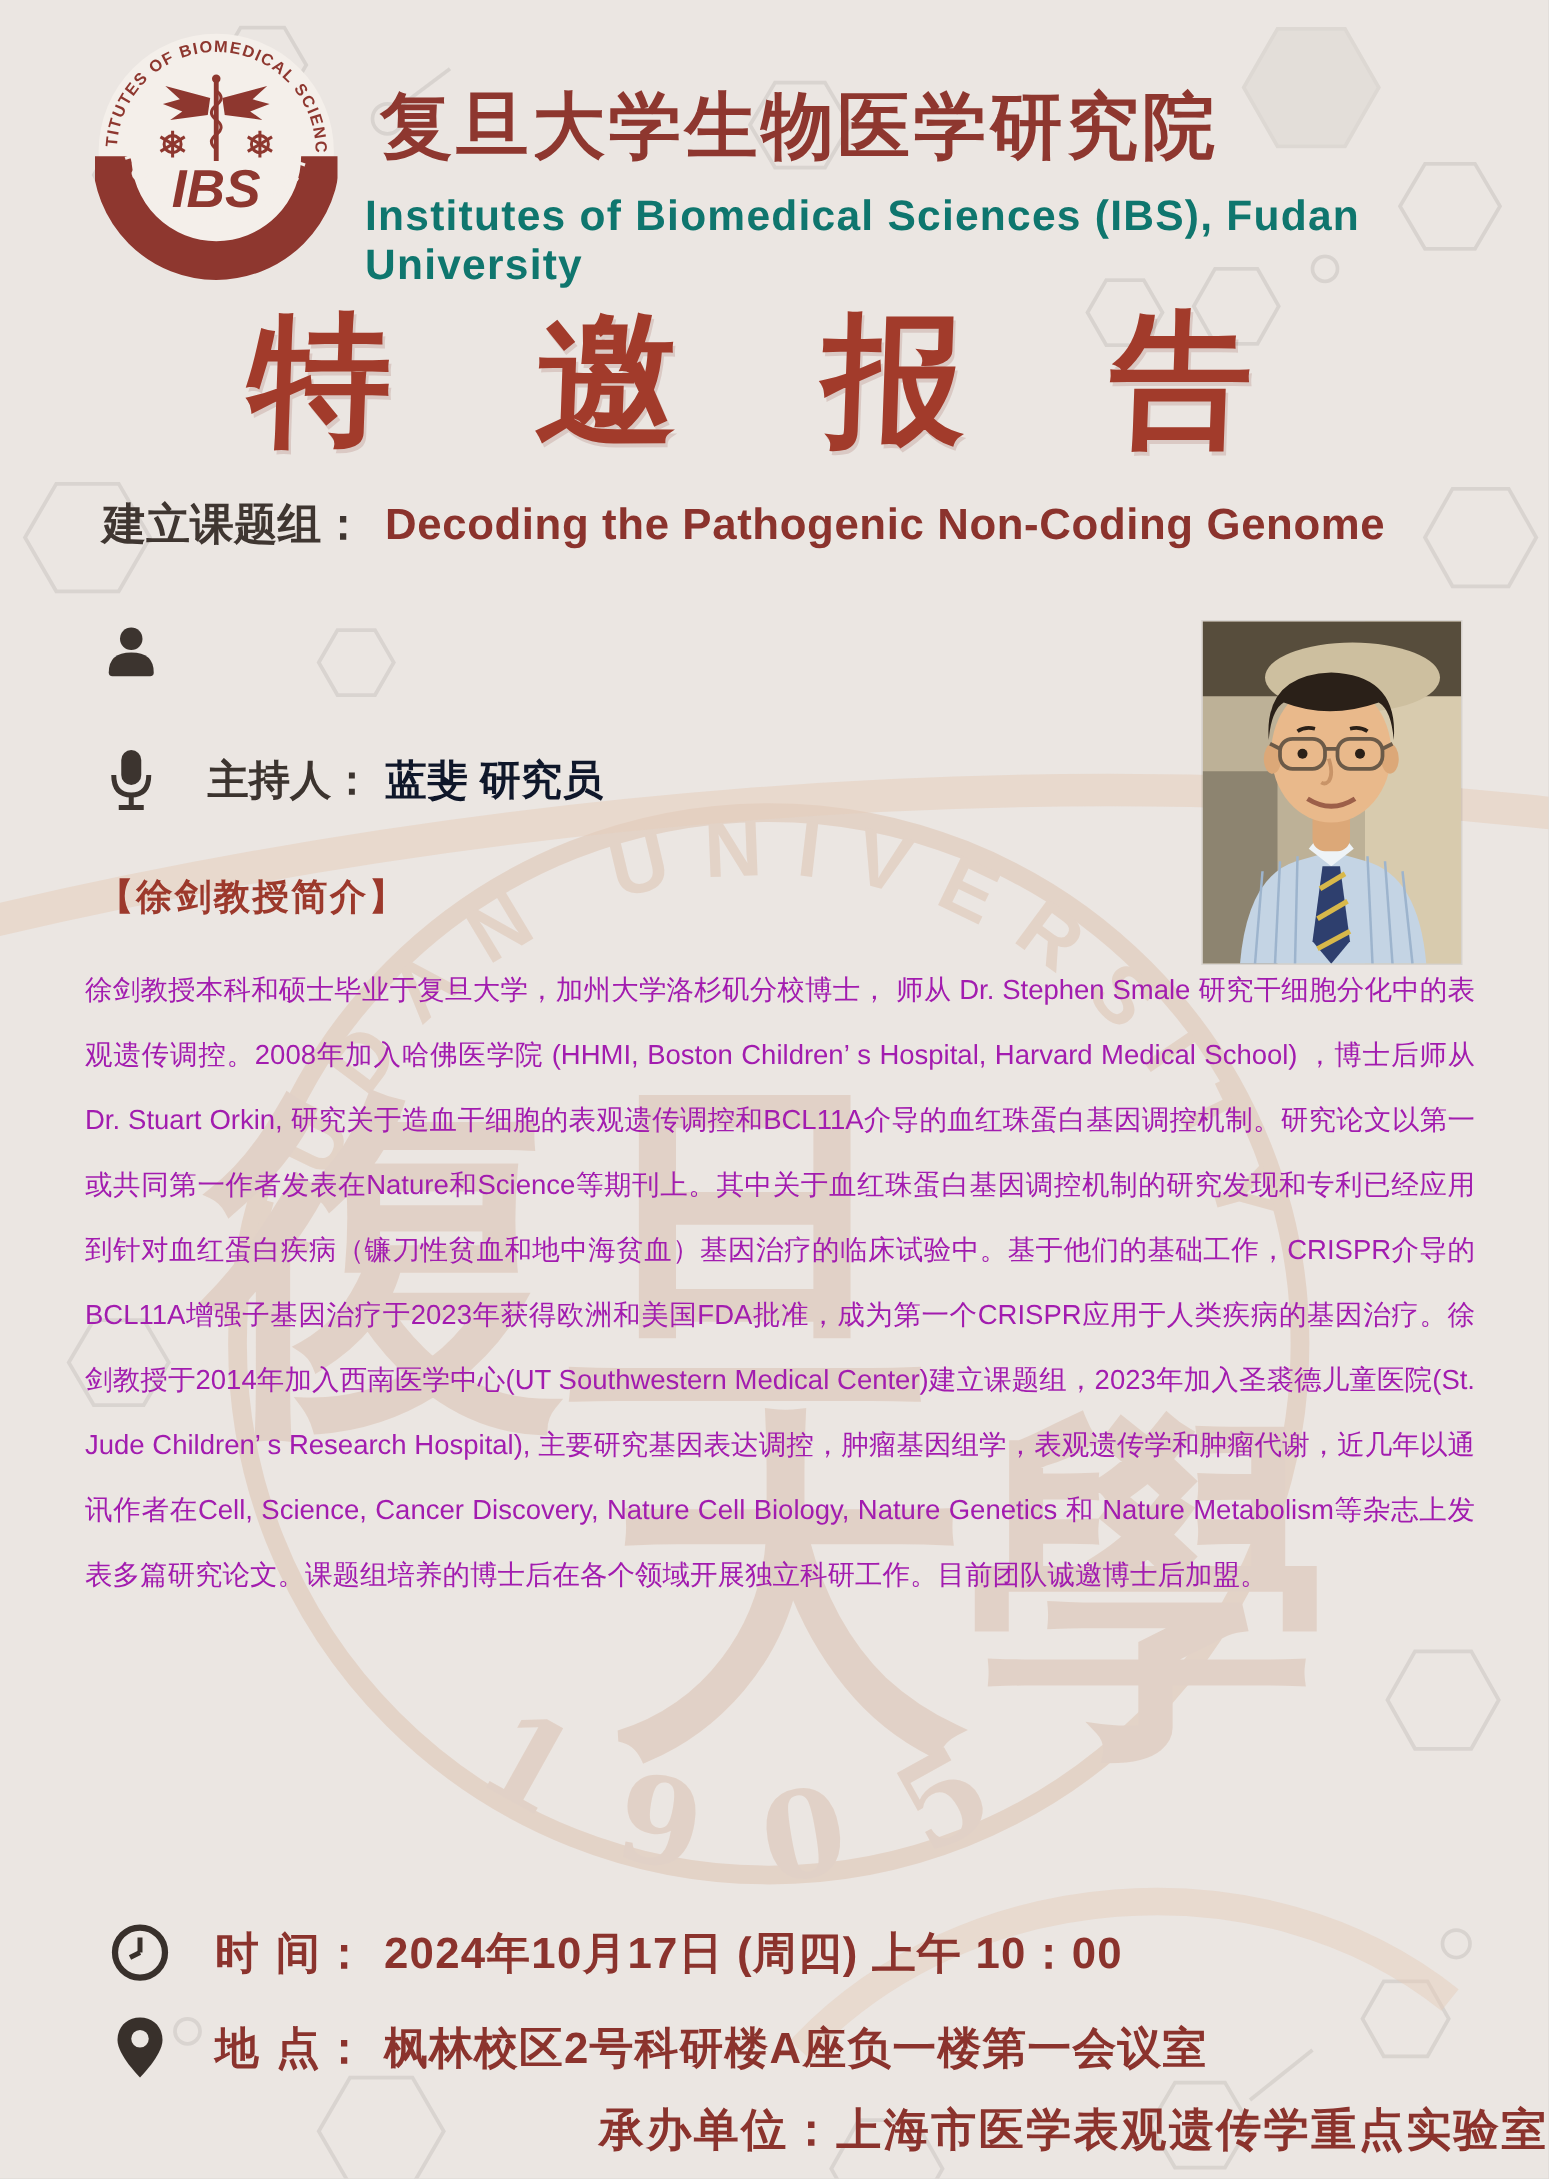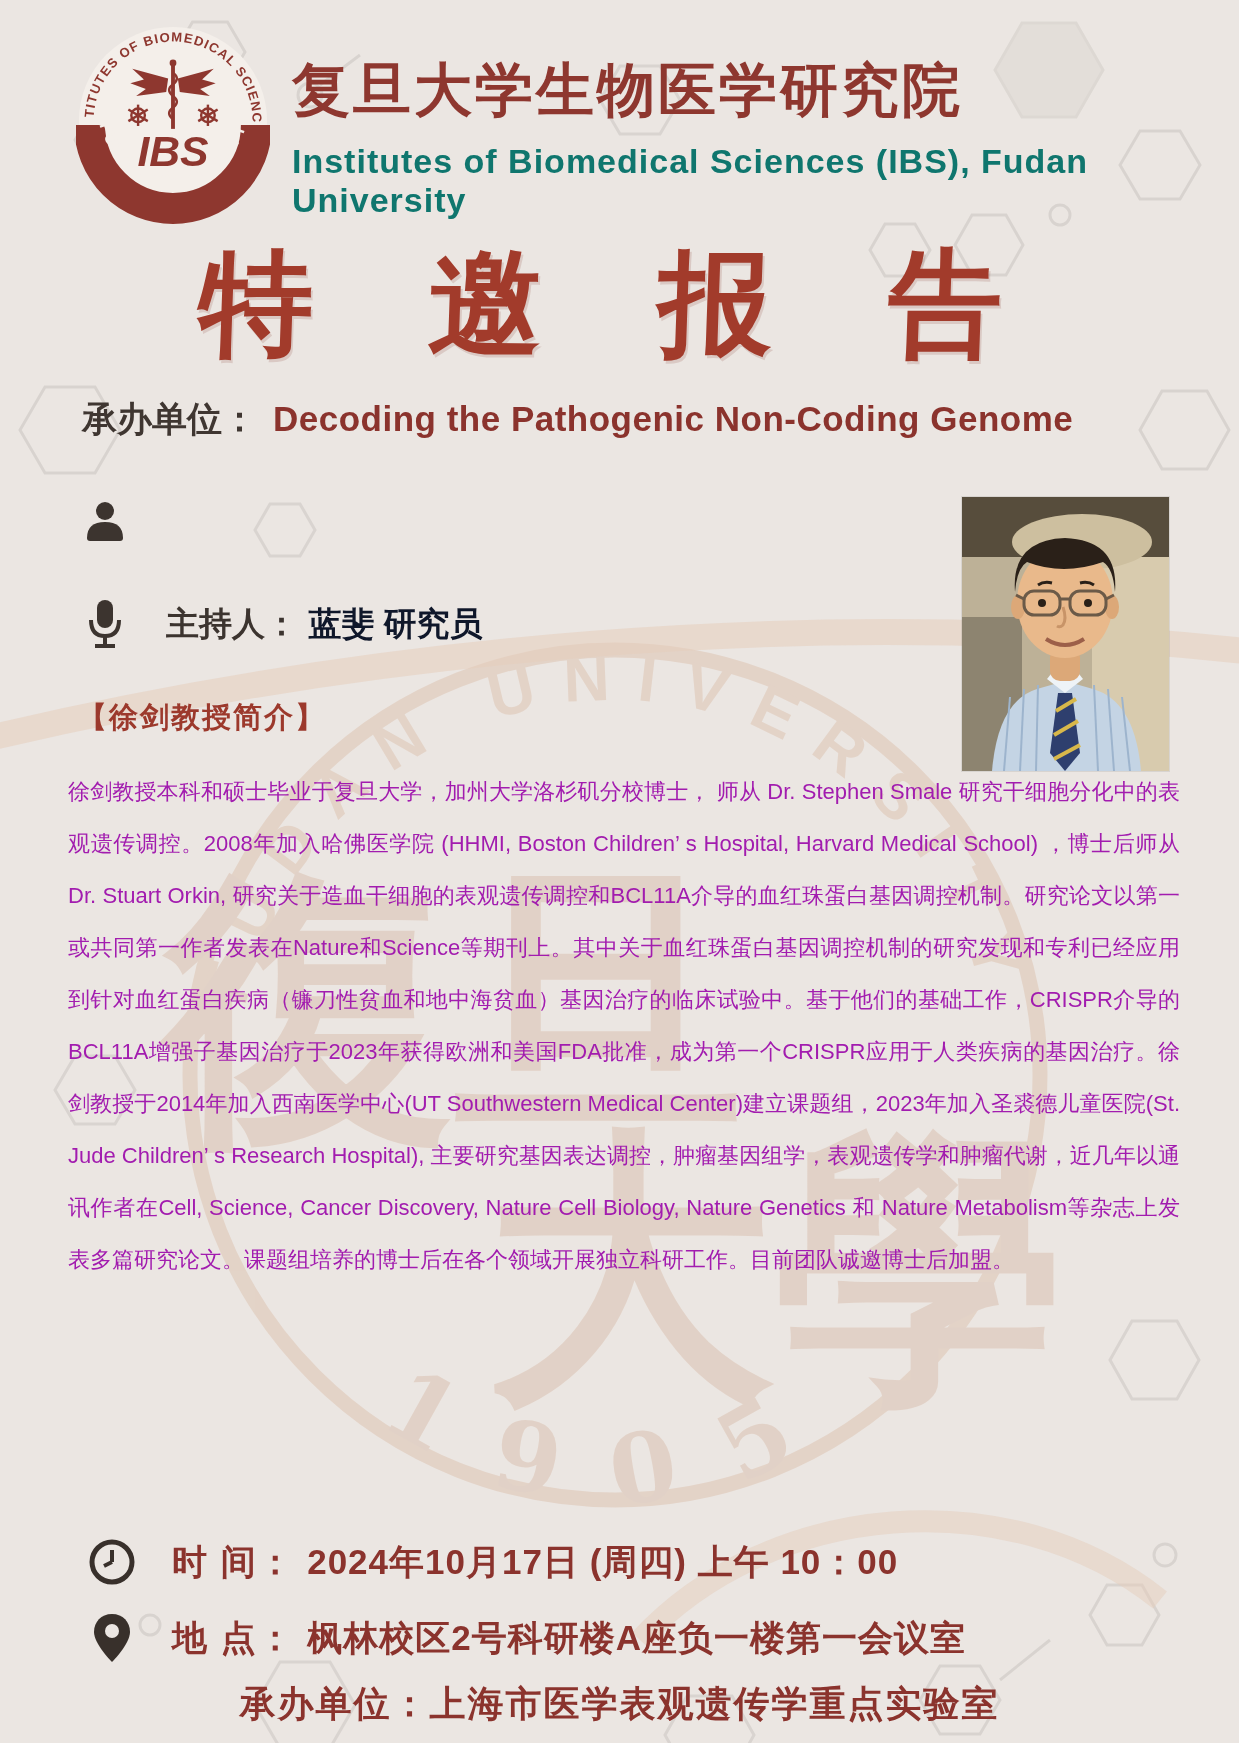--- a/index.html
+++ b/index.html
@@ -11,21 +11,21 @@
     overflow:hidden;
     font-family:"Liberation Sans", sans-serif;
     color:#262019;
   }
   .bg-layer{position:absolute;inset:0;pointer-events:none;}
   
   .logo{position:absolute;left:76px;top:24px;width:194px;height:202px;}
   .header-text{position:absolute;left:292px;top:58px;width:860px;}
   .title-cn{
     font-size:58px;font-weight:700;color:#8e372f;
-    letter-spacing:3px;line-height:1.1;margin:0;
+    letter-spacing:3px;line-height:1.1;margin:12px;
   }
   .title-en{
     margin-top:20px;font-size:34px;font-weight:700;color:#0f766e;
     letter-spacing:1px;
   }
   
   .calligraphy{
     position:absolute;left:0;top:228px;width:100%;
     text-align:center;
     font-family:"DejaVu Serif", serif;
@@ -67,21 +67,21 @@
     text-align:justify;font-weight:400;
   }
   
   .event-row{position:absolute;left:86px;display:flex;align-items:center;gap:34px;white-space:nowrap;text-align:center;}
   .row-time{top:1538px;}
   .row-location{top:1612px;}
   .event-row .icon{flex:0 0 auto;width:52px;display:flex;justify-content:center;}
   .event-label{font-size:35px;font-weight:700;color:#8b332d;letter-spacing:2px;}
   .event-value{font-size:35px;font-weight:700;color:#8b332d;margin-left:8px;letter-spacing:1px;}
   .organizer{
-    position:absolute;left:0;top:1680px;width:100%;text-align:center;
+    position:absolute;left:0;top:1680px;width:100%;text-align:right;
     font-size:36px;font-weight:700;color:#8b332d;letter-spacing:2px;
     white-space:nowrap;
   }
 </style>
 </head>
 <body>
 
 <div class="page">
 
   <svg class="bg-layer" width="1239" height="1743" viewBox="0 0 1239 1743">
@@ -166,21 +166,21 @@
   </svg>
 
   <div class="header-text">
     <h1 class="title-cn">复旦大学生物医学研究院</h1>
     <div class="title-en">Institutes of Biomedical Sciences (IBS), Fudan University</div>
   </div>
 
   <div class="calligraphy">特 邀 报 告</div>
 
   <div class="talk-title-row">
-    <span class="talk-title-label">承办单位：</span>
+    <span class="talk-title-label">建立课题组：</span>
     <span class="talk-title-value">Decoding the Pathogenic Non-Coding Genome</span>
   </div>
 
   <div class="meta-row row-speaker">
     <span class="icon">
       <svg width="46" height="46" viewBox="0 0 46 46">
         <circle cx="23" cy="13" r="9" fill="#3c342f"></circle>
         <path d="M5 40 q0 -16 18 -16 q18 0 18 16 q0 3 -3 3 h-30 q-3 0 -3 -3 Z" fill="#3c342f"></path>
       </svg>
     </span>

